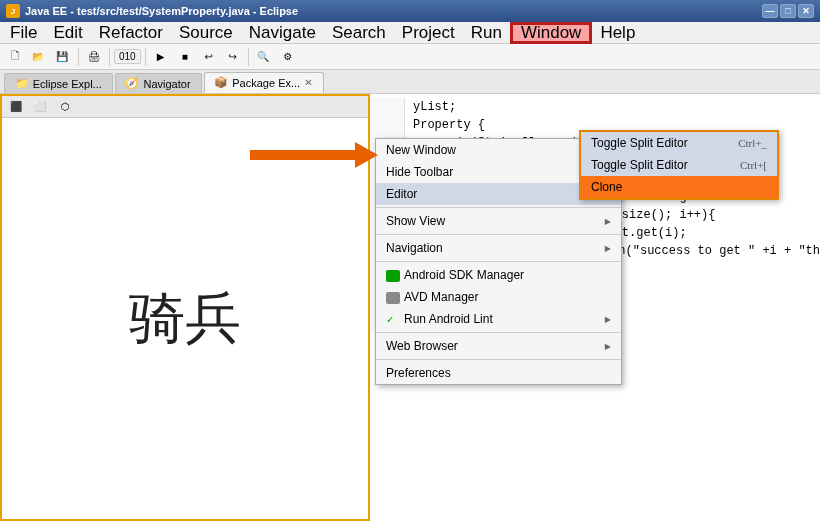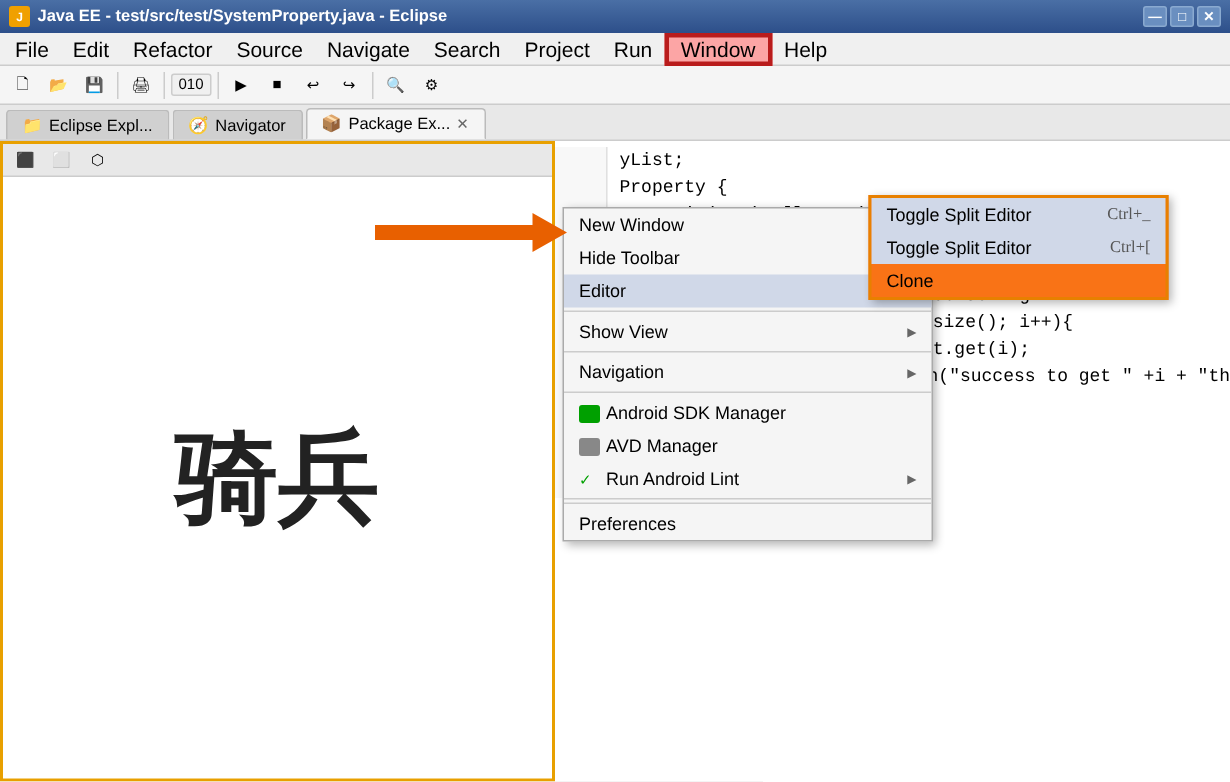--- a/index.html
+++ b/index.html
@@ -61,21 +61,21 @@
       background: #f0f0f0;
       border-bottom: 1px solid #ccc;
       height: 22px;
       display: flex;
       align-items: center;
       padding: 0 2px;
     }
     .menu-item {
       padding: 2px 8px;
       cursor: pointer;
-      font-size: 14px;
+      font-size: 17px;
       height: 22px;
       display: flex;
       align-items: center;
     }
     .menu-item.active {
       background: #fca5a5;
       border: 3px solid #b91c1c;
     }
 
     
@@ -171,22 +171,22 @@
     }
     #left-panel-content {
       flex: 1;
       position: relative;
       display: flex;
       align-items: center;
       justify-content: center;
       height: calc(100% - 22px);
     }
     #chinese-text {
-      font-size: 68px;
-      font-weight: bold;
+      font-size: 56px;
+      font-weight: normal;
       color: #222;
     }
 
     
     #right-panel {
       flex: 1;
       background: white;
       overflow: hidden;
       position: relative;
     }
@@ -462,20 +462,23 @@
       <span>
         <span style="display:inline-block;width:14px;height:12px;background:#888;border-radius:2px;margin-right:4px;vertical-align:middle;"></span>AVD Manager
       </span>
     </div>
     <div class="dd-item has-sub">
       <span>
         <span style="display:inline-block;width:14px;height:12px;color:#00a000;margin-right:4px;font-size:10px;vertical-align:middle;">✓</span>Run Android Lint
       </span>
     </div>
     <div class="dd-separator"></div>
+    <div class="dd-item has-sub">
+      <span>Web Browser</span>
+    </div>
     <div class="dd-separator"></div>
     <div class="dd-item">
       <span>Preferences</span>
     </div>
   </div>
 
   <div id="editor-submenu">
     <div class="submenu-item highlighted">
       <span>Toggle Split Editor</span>
       <span class="shortcut">Ctrl+_</span>

